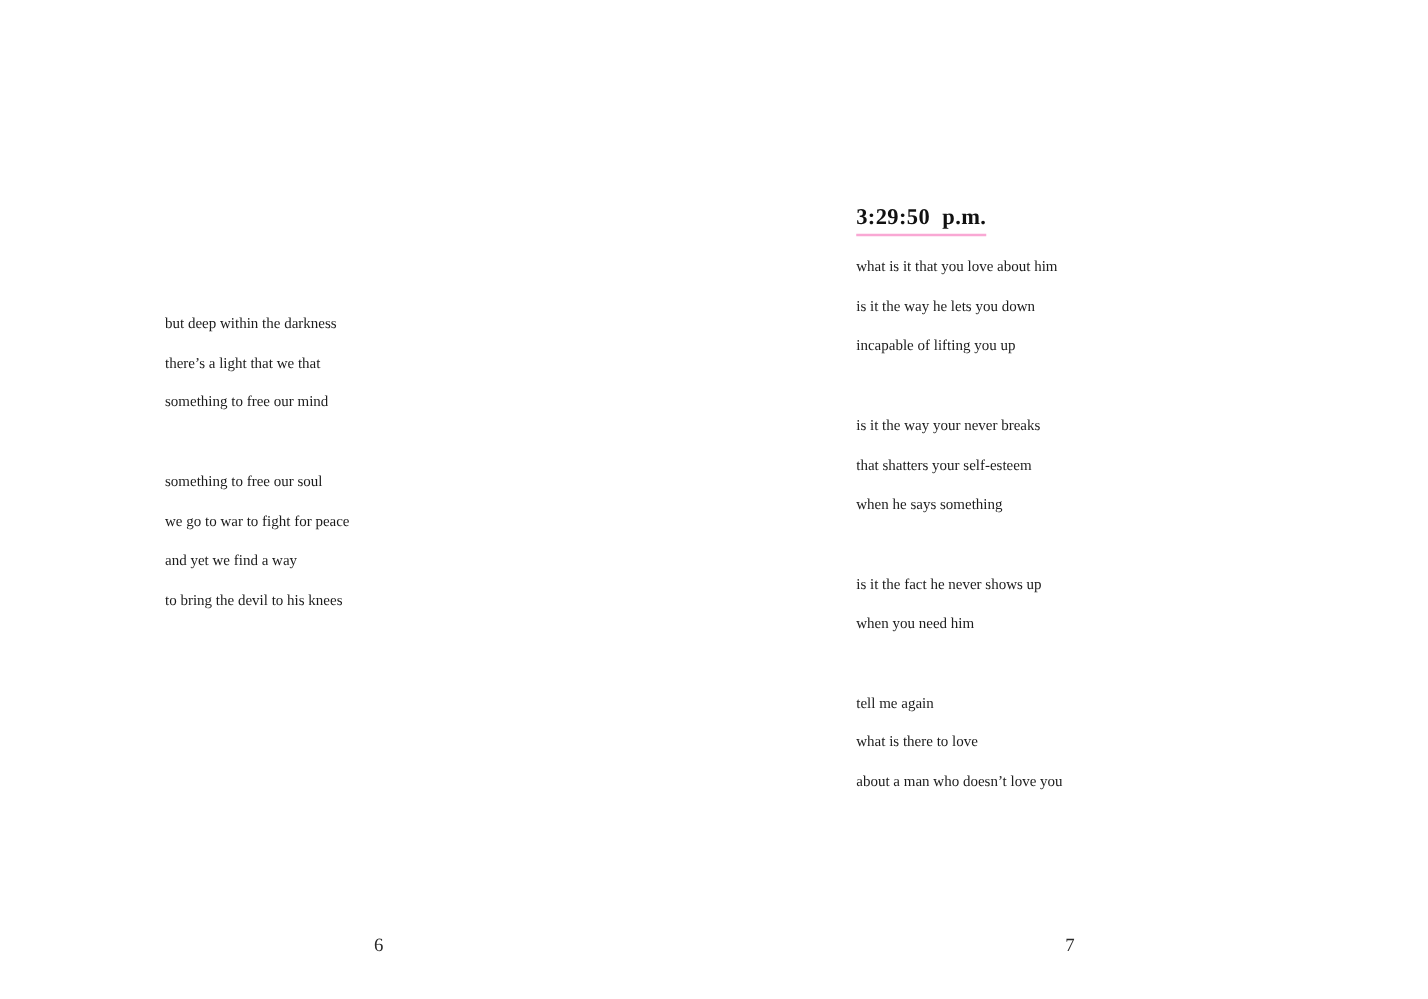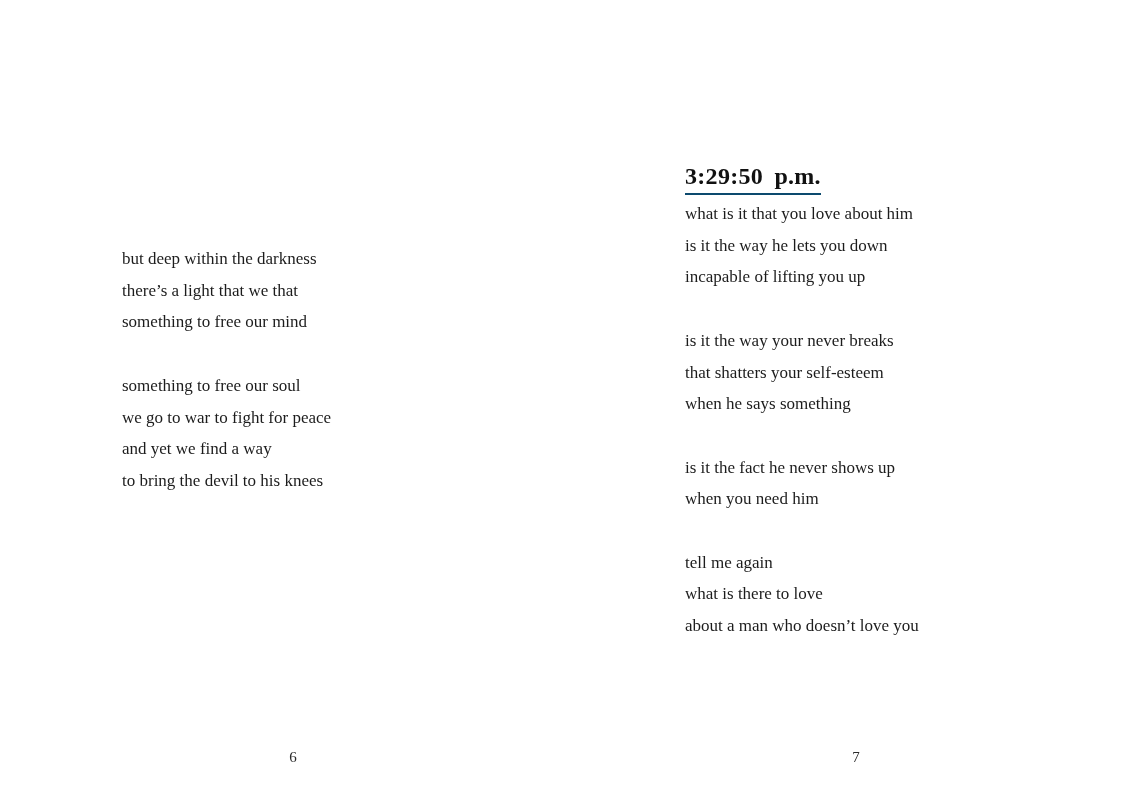--- a/index.html
+++ b/index.html
@@ -14,55 +14,55 @@
     color: #1c1c1c;
     position: relative;
     overflow: hidden;
   }
   .page {
     position: absolute;
     top: 0;
     width: 571px;
     height: 799px;
   }
-  .page.left  { left: 8px; }
+  .page.left  { left: 18px; }
   .page.right { left: 571px; }
 
   .poem {
     position: absolute;
   }
   .poem.left-poem {
     left: 114px;
     top: 243px;
   }
   .poem.right-poem {
     left: 114px; 
     top: 198px;
   }
   .stanza { }
   .stanza + .stanza { margin-top: 31.7px; }
   .poem-line {
-    font-size: 17px;
+    font-size: 12px;
     line-height: 31.7px;
     white-space: pre;
     color: #1c1c1c;
   }
   .poem-title-wrap {
     position: absolute;
     left: 114px;
     top: 163px;
   }
   .poem-title {
     display: inline-block;
-    font-size: 24px;
+    font-size: 18px;
     font-weight: bold;
     letter-spacing: 0.3px;
     word-spacing: 5px;
     padding-bottom: 3px;
-    border-bottom: 2px solid #0c4a6e;
+    border-bottom: 2px solid #f9a8d4;
     color: #111111;
   }
   .page-number {
     position: absolute;
     top: 749px;
     width: 40px;
     text-align: center;
     font-size: 15px;
     color: #2a2a2a;
   }

